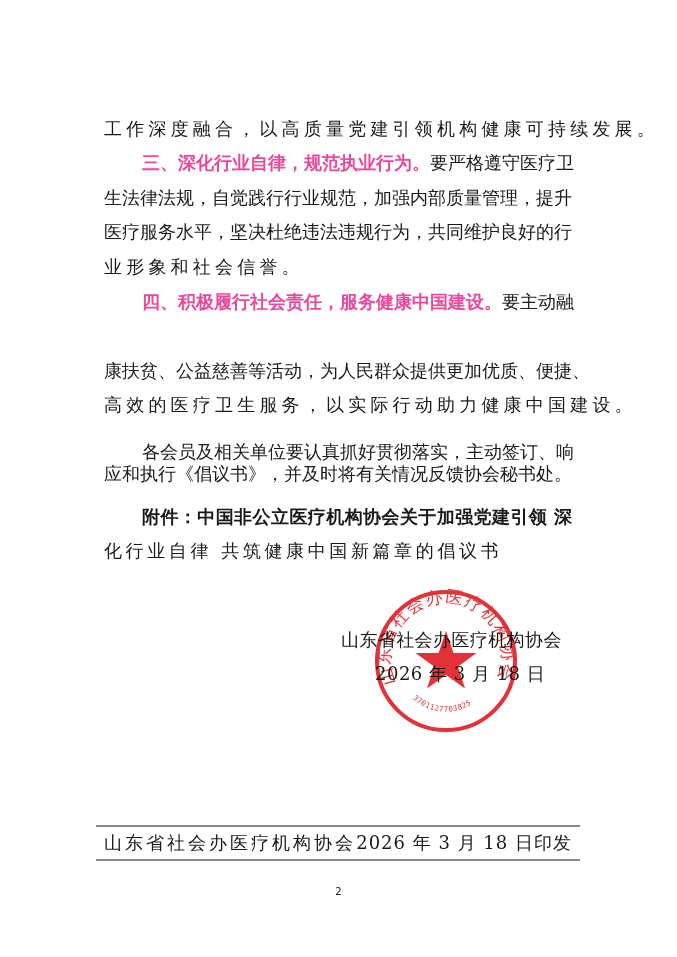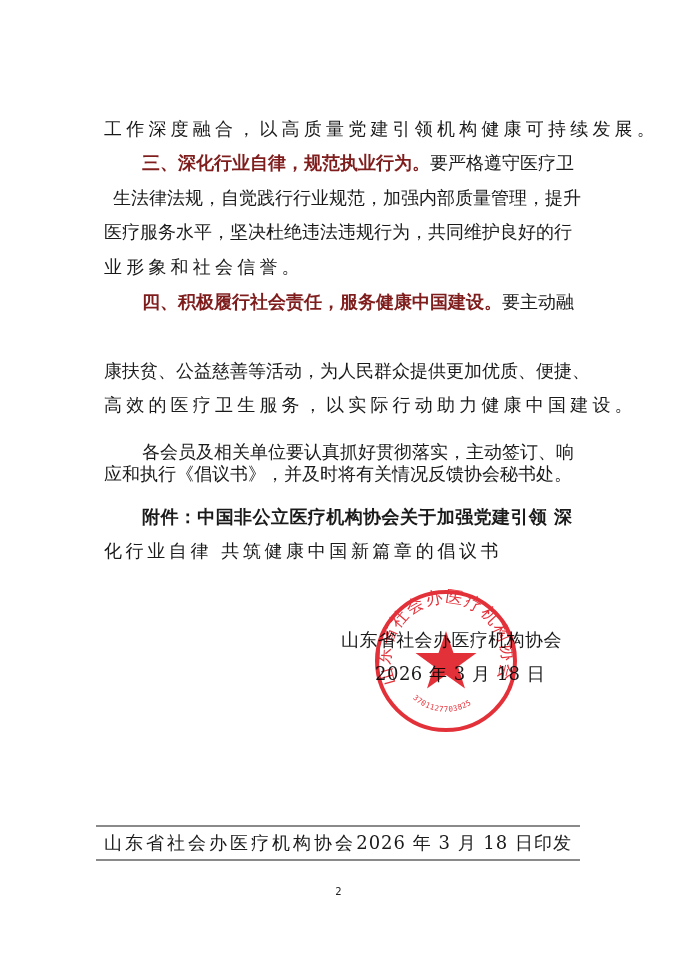--- a/index.html
+++ b/index.html
@@ -3,40 +3,40 @@
 <meta charset="utf-8">
 <style>
   html, body { margin: 0; padding: 0; background: #ffffff; }
   body { width: 677px; height: 957px; position: relative; overflow: hidden;
          font-family: "DejaVu Serif", "Liberation Serif", serif; color: #1a1a1a; }
   .page { position: absolute; left: 0; top: 0; width: 677px; height: 676px; background: #fff; }
   .line { position: absolute; left: 104px; width: 468px; height: 24px; line-height: 24px;
           font-size: 18px; white-space: nowrap; text-align: justify; text-align-last: justify; }
   .line.last { text-align-last: left; letter-spacing: 4.2px; }
   .line.indent { left: 142px; width: 430px; }
-  .bold { font-family: "DejaVu Sans", "Liberation Sans", sans-serif; font-weight: bold; color: #7f1d1d; margin-top: 8px; }
+  .bold { font-family: "DejaVu Sans", "Liberation Sans", sans-serif; font-weight: bold; color: #ec4899; margin-top: 8px; }
   .sig { position: absolute; font-size: 18px; line-height: 24px; white-space: nowrap; letter-spacing: 2px; z-index: 2; }
   .seal { position: absolute; left: 374px; top: 589px; width: 144px; height: 144px; z-index: 3; pointer-events: none; }
   .rule { position: absolute; left: 96px; width: 484px; height: 0; border-top: 2px solid #8a8a8a; }
   .footer-left { position: absolute; left: 104px; top: 831px; font-size: 18px; line-height: 24px; letter-spacing: 3px; white-space: nowrap; }
   .footer-right { position: absolute; right: 105px; top: 831px; font-size: 18px; line-height: 24px; letter-spacing: 1px; white-space: nowrap; text-align: right; }
   .pagenum { position: absolute; left: 0; width: 677px; top: 886px; text-align: center; font-size: 10px;
              font-family: "DejaVu Sans", "Liberation Sans", sans-serif; color: #222; }
 </style>
 </head>
 <body>
 
 <div class="page">
 
   <div class="line last" style="top:117px;">工作深度融合，以高质量党建引领机构健康可持续发展。</div>
 
   <div class="line indent" style="top:151px;">
     <span class="bold">三、深化行业自律，规范执业行为。</span><span>要严格遵守医疗卫</span>
   </div>
-  <div class="line" style="top:186px;margin-left:9px;">生法律法规，自觉践行行业规范，加强内部质量管理，提升</div>
+  <div class="line" style="top:186px;">生法律法规，自觉践行行业规范，加强内部质量管理，提升</div>
   <div class="line" style="top:220px;">医疗服务水平，坚决杜绝违法违规行为，共同维护良好的行</div>
   <div class="line last" style="top:255px;">业形象和社会信誉。</div>
 
   <div class="line indent" style="top:290px;">
     <span class="bold">四、积极履行社会责任，服务健康中国建设。</span><span>要主动融</span>
   </div>
   <div class="line last" style="top:393px;">高效的医疗卫生服务，以实际行动助力健康中国建设。</div>
   <div class="line" style="top:359px;">康扶贫、公益慈善等活动，为人民群众提供更加优质、便捷、</div>
 
   <div class="line indent" style="top:428px;margin-top:12px;">各会员及相关单位要认真抓好贯彻落实，主动签订、响</div>

